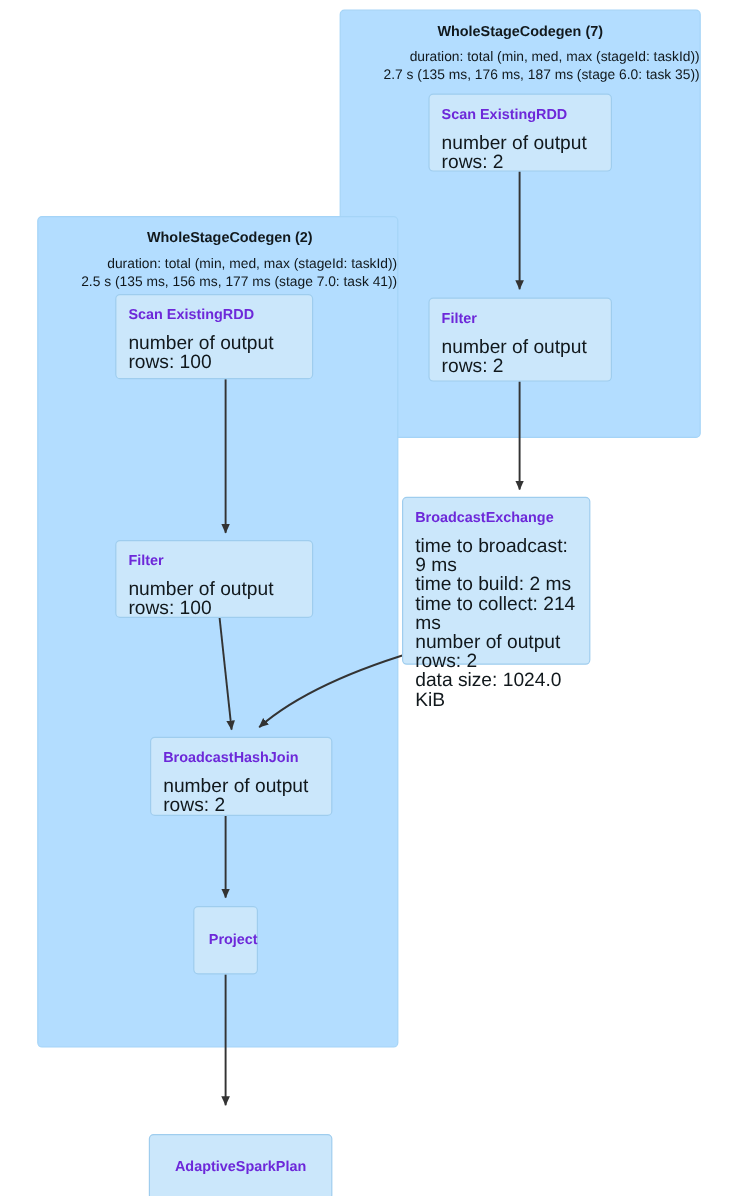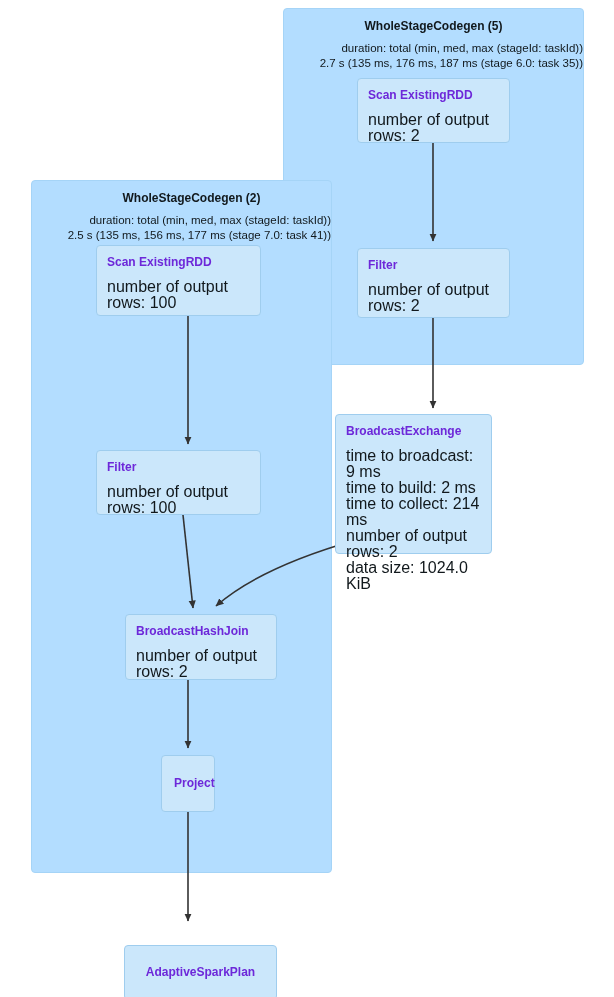--- a/index.html
+++ b/index.html
@@ -76,21 +76,21 @@
     overflow: visible;
     pointer-events: none;
   }
 </style>
 </head>
 <body>
 
 <div id="canvas">
 
   <div class="wsc-cluster" style="left:283px; top:8px; width:301px; height:357px;">
-    <div class="wsc-title">WholeStageCodegen (5)</div>
+    <div class="wsc-title">WholeStageCodegen (7)</div>
     <div class="wsc-sub">duration: total (min, med, max (stageId: taskId))
 2.7 s (135 ms, 176 ms, 187 ms (stage 6.0: task 35))</div>
   </div>
 
   <div class="wsc-cluster" style="left:31px; top:180px; width:301px; height:693px;padding-left:20px;">
     <div class="wsc-title">WholeStageCodegen (2)</div>
     <div class="wsc-sub">duration: total (min, med, max (stageId: taskId))
 2.5 s (135 ms, 156 ms, 177 ms (stage 7.0: task 41))</div>
   </div>
 

